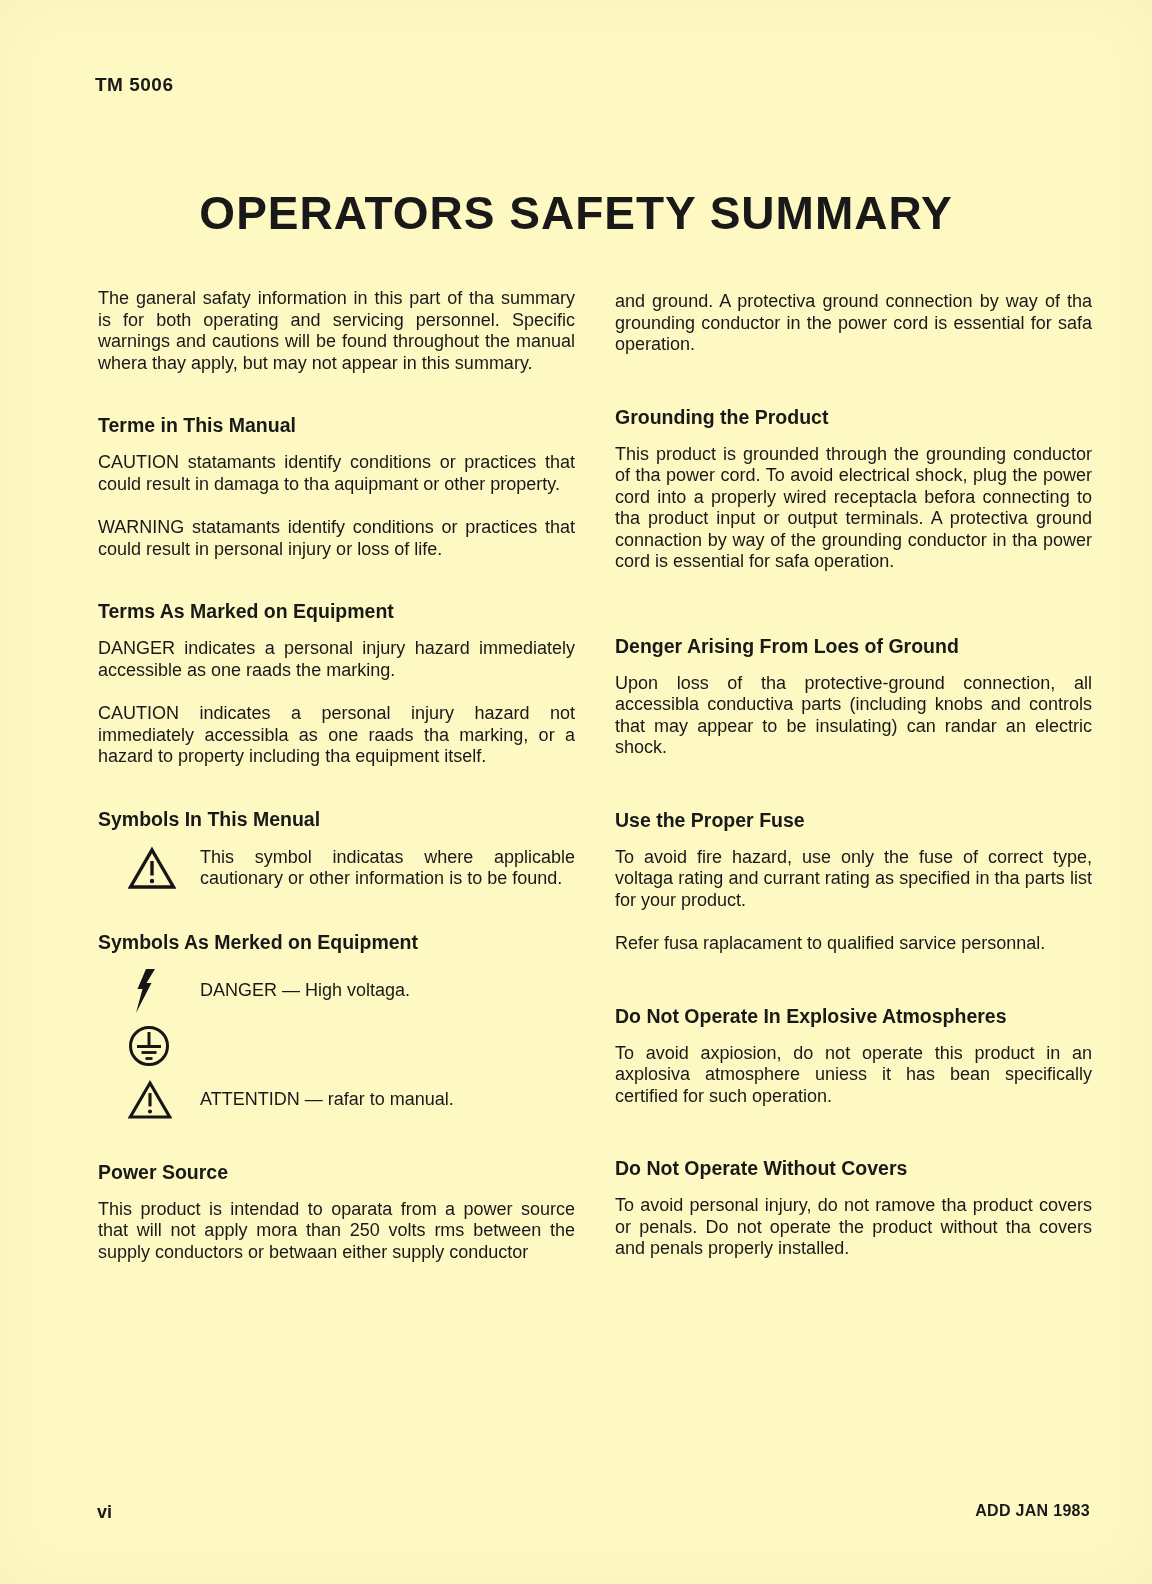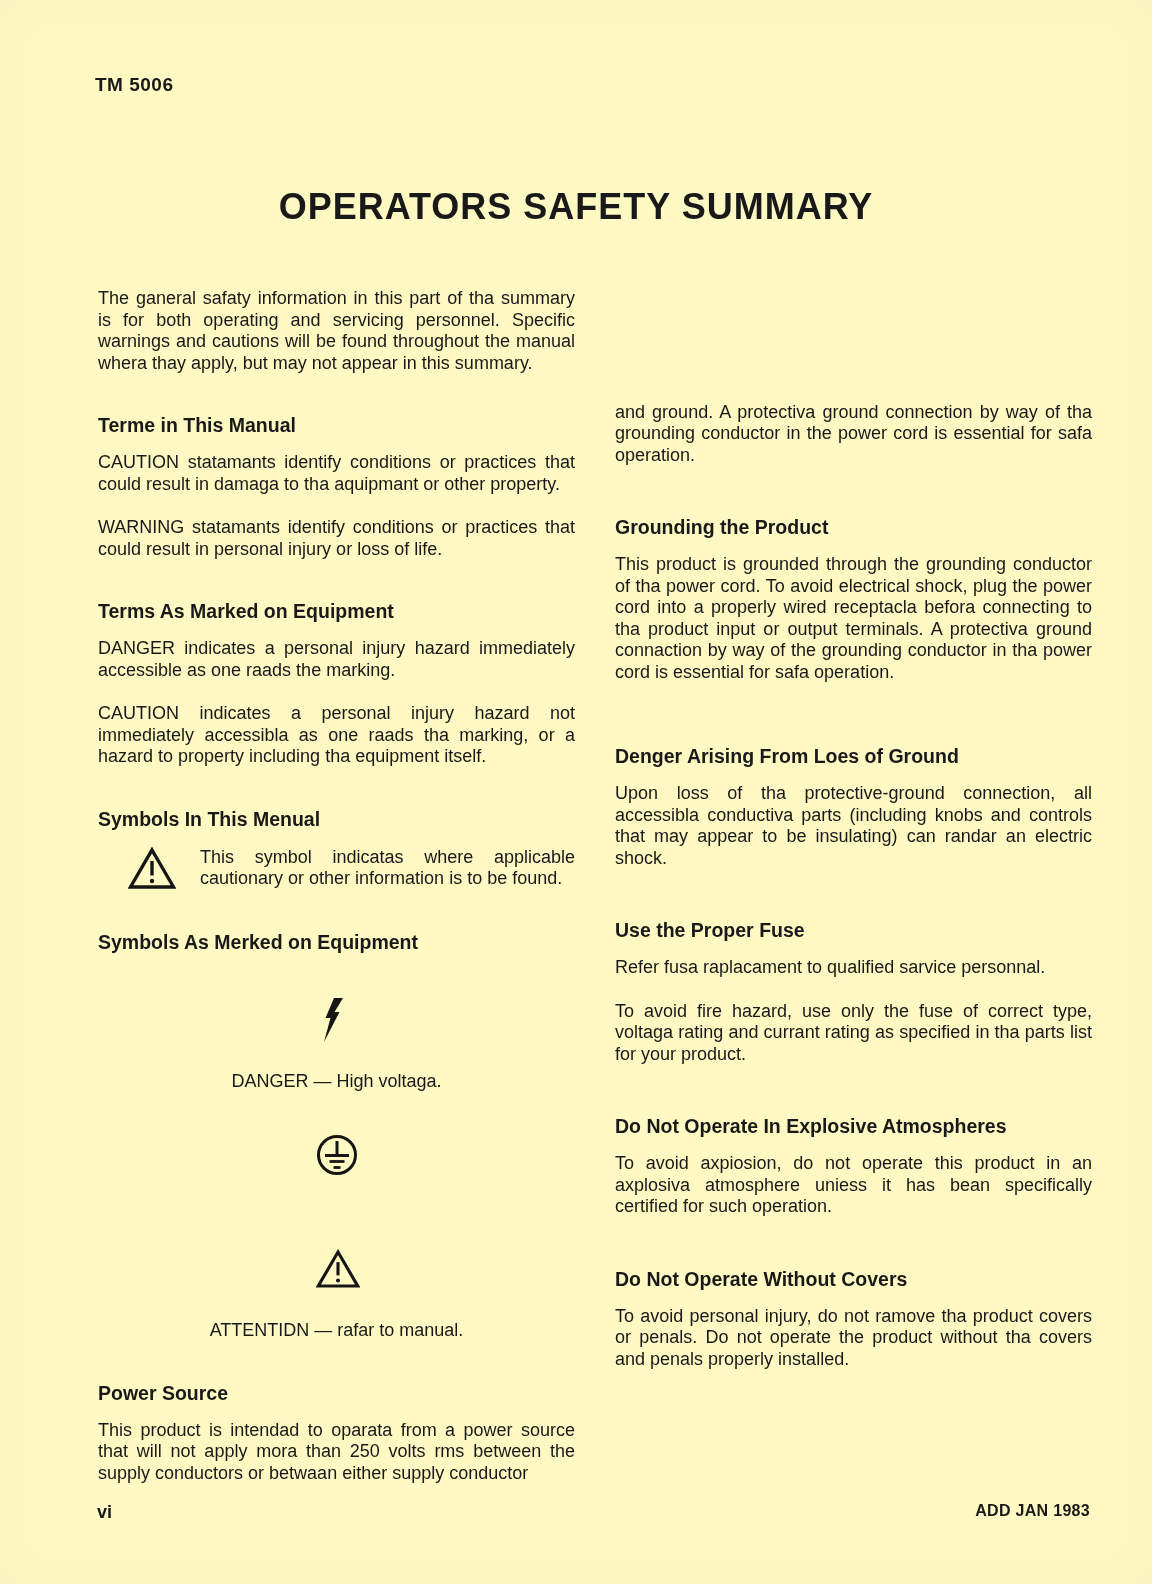--- a/index.html
+++ b/index.html
@@ -17,21 +17,21 @@
     overflow:hidden;
     box-shadow:inset 0 0 60px rgba(0,0,0,0.03);
   }
   .doc-number{
     position:absolute;left:95px;top:74px;
     font-size:19px;font-weight:bold;letter-spacing:0.5px;
   }
   .title{
     position:absolute;top:186px;left:0;width:100%;
     margin:0;text-align:center;
-    font-size:36px;font-weight:bold;letter-spacing:1px;
+    font-size:46px;font-weight:bold;letter-spacing:1px;
   }
   .columns{
     position:absolute;top:288px;left:98px;
     width:994px;
     display:flex;gap:40px;align-items:center;
   }
   .col{
     width:477px;flex:0 0 477px;
     font-size:18px;line-height:21.5px;
   }
@@ -45,21 +45,21 @@
     font-size:19.5px;font-weight:bold;
     line-height:22px;
   }
   .col h3:first-child{margin-top:0;}
   .gap-lg{margin-top:62px !important;}
   .gap-md{margin-top:50px !important;}
   .symbol-row{
     display:flex;align-items:center;
     margin:4px 0 18px 0;
   }
-  .symbol-row.tight{margin:0 0 12px 0;flex-direction:column;}
+  .symbol-row.tight{margin:0 0 12px 0;}
   .symbol-icon{
     flex:0 0 102px;width:102px;
     box-sizing:border-box;padding-left:30px;
     display:flex;align-items:center;justify-content:flex-start;
     color:#161616;
   }
   .symbol-text{
     flex:1;text-align:justify;
   }
   .symbol-label{flex:1;}
@@ -143,22 +143,22 @@
     <div class="col">
       <p>and ground. A protectiva ground connection by way of tha grounding conductor in the power cord is essential for safa operation.</p>
 
       <h3 class="gap-md">Grounding the Product</h3>
       <p>This product is grounded through the grounding conductor of tha power cord. To avoid electrical shock, plug the power cord into a properly wired receptacla befora connecting to tha product input or output terminals. A protectiva ground connaction by way of the grounding conductor in tha power cord is essential for safa operation.</p>
 
       <h3 class="gap-lg">Denger Arising From Loes of Ground</h3>
       <p>Upon loss of tha protective-ground connection, all accessibla conductiva parts (including knobs and controls that may appear to be insulating) can randar an electric shock.</p>
 
       <h3 class="gap-md">Use the Proper Fuse</h3>
+      <p>To avoid fire hazard, use only the fuse of correct type, voltaga rating and currant rating as specified in tha parts list for your product.</p>
       <p>Refer fusa raplacament to qualified sarvice personnal.</p>
-      <p>To avoid fire hazard, use only the fuse of correct type, voltaga rating and currant rating as specified in tha parts list for your product.</p>
 
       <h3 class="gap-md">Do Not Operate In Explosive Atmospheres</h3>
       <p>To avoid axpiosion, do not operate this product in an axplosiva atmosphere uniess it has bean specifically certified for such operation.</p>
 
       <h3 class="gap-md">Do Not Operate Without Covers</h3>
       <p>To avoid personal injury, do not ramove tha product covers or penals. Do not operate the product without tha covers and penals properly installed.</p>
     </div>
 
   </div>
 

